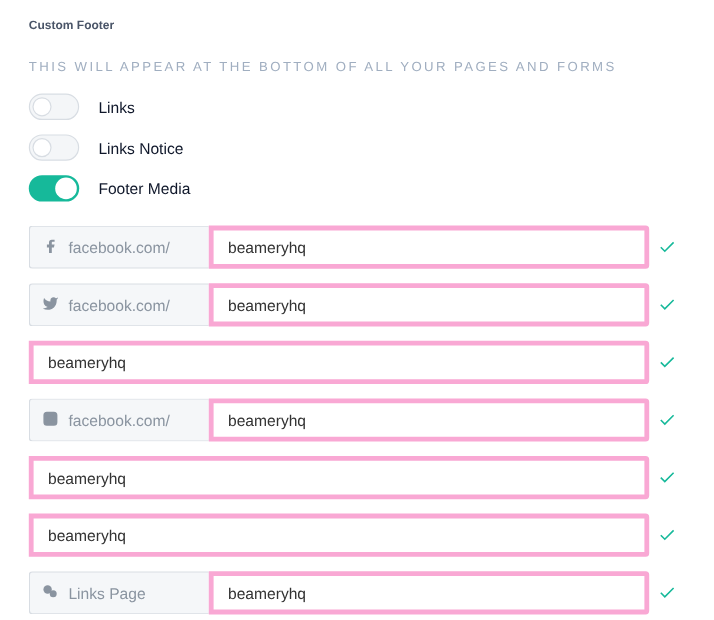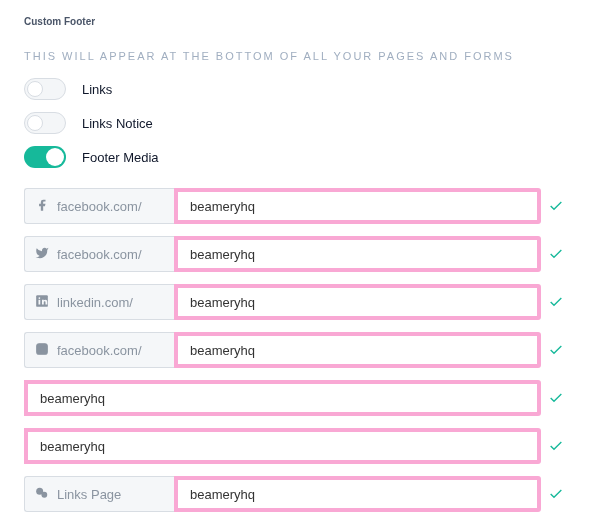--- a/index.html
+++ b/index.html
@@ -168,29 +168,20 @@
         <span>facebook.com/</span>
       </div>
       <input type="text" class="value" value="beameryhq" style="">
       <div class="check">
         <svg viewBox="0 0 24 24">
           <polyline points="4,12 9,17 20,6"></polyline>
         </svg>
       </div>
     </div>
     <div class="field-row">
-      <div class="prefix">
-        <span><svg viewBox="0 0 24 24">
-            <rect x="2" y="2" width="20" height="20" rx="2"></rect>
-            <rect x="6" y="10" width="3" height="8" fill="#f5f7f9"></rect>
-            <circle cx="7.5" cy="7" r="1.5" fill="#f5f7f9"></circle>
-            <path d="M12 10h3v1.2c.5-.9 1.6-1.5 2.8-1.5 2 0 3.2 1.3 3.2 3.8V18h-3v-4c0-1-.4-1.7-1.3-1.7-.9 0-1.7.7-1.7 1.7v4h-3v-8z" fill="#f5f7f9"></path>
-          </svg></span>
-        <span>linkedin.com/</span>
-      </div>
       <input type="text" class="value" value="beameryhq" style="">
       <div class="check">
         <svg viewBox="0 0 24 24">
           <polyline points="4,12 9,17 20,6"></polyline>
         </svg>
       </div>
     </div>
     <div class="field-row">
       <div class="prefix">
         <span><svg viewBox="0 0 24 24" fill="none" stroke="#8a94a0" stroke-width="2">

